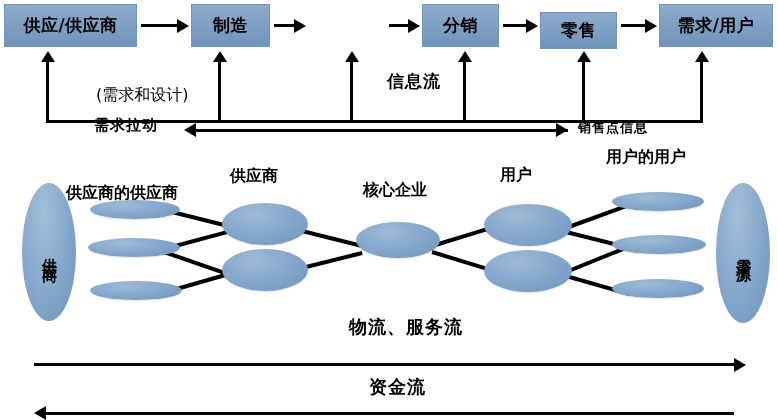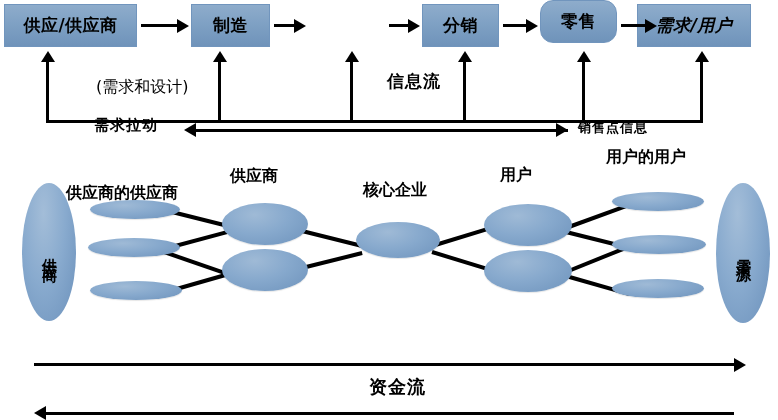--- a/index.html
+++ b/index.html
@@ -129,25 +129,25 @@
 
   <div class="proc-box" style="left:4px; top:4px; width:133px; height:43px; font-size:17px;">
     <span class="proc-label">供应/供应商</span>
   </div>
 
 
   <div class="proc-box" style="left:422px; top:4px; width:77px; height:43px; font-size:17px;align-items:center;">
     <span class="proc-label">分销</span>
   </div>
 
-  <div class="proc-box" style="left:540px; top:0; width:77px; height:43px; font-size:17px;border-radius:13px;">
+  <div class="proc-box" style="left:540px; top:12px; width:77px; height:37px; font-size:17px;">
     <span class="proc-label">零售</span>
   </div>
 
-  <div class="proc-box" style="left:637px; top:4px; width:114px; height:43px; font-size:17px;font-style:italic;">
+  <div class="proc-box" style="left:659px; top:4px; width:114px; height:43px; font-size:17px;">
     <span class="proc-label">需求/用户</span>
   </div>
 
   <div class="hline" style="left:141px; top:24px; width:36px;"></div>
   <div class="arrow-right" style="left:177px; top:18.5px;"></div>
 
   <div class="hline" style="left:274px; top:24px; width:20px;"></div>
   <div class="arrow-right" style="left:294px; top:18.5px;"></div>
 
   <div class="hline" style="left:389px; top:24px; width:19px;"></div>
@@ -172,21 +172,21 @@
   <div class="arrow-up" style="left:457.5px; top:51px;"></div>
 
   <div class="vline" style="left:582px; top:62px; height:60px;"></div>
   <div class="arrow-up" style="left:576.5px; top:51px;"></div>
 
   <div class="vline" style="left:700px; top:62px; height:60px;"></div>
   <div class="arrow-up" style="left:694.5px; top:51px;"></div>
 
   <div class="hline" style="left:46px; top:120px; width:657px;"></div>
 
-  <div class="lbl-thin" style="left:96px; top:79px; font-size:16px;">(需求和设计)</div>
+  <div class="lbl-thin" style="left:96px; top:87px; font-size:16px;">(需求和设计)</div>
 
   <div class="lbl" style="left:387px; top:73px; font-size:17px; letter-spacing:1px;">信息流</div>
 
   <div class="lbl" style="left:94px; top:118px; font-size:15px; letter-spacing:1px;">需求拉动</div>
   <div class="arrow-left" style="left:184px; top:123px;"></div>
   <div class="hline" style="left:196px; top:128.5px; width:372px;"></div>
   <div class="arrow-right" style="left:556px; top:123px;"></div>
 
   <div class="lbl" style="left:578px; top:121px; font-size:13px; letter-spacing:1px;">销售点信息</div>
 
@@ -236,20 +236,21 @@
   <div class="ell" style="left:484px; top:250px; width:88px; height:42px;"></div>
 
   <div class="ell" style="left:612px; top:192px; width:92px; height:19px;"></div>
   <div class="ell" style="left:612px; top:235px; width:94px; height:19px;"></div>
   <div class="ell" style="left:612px; top:279px; width:92px; height:19px;"></div>
 
   <div class="ell-text" style="left:716px; top:183px; width:54px; height:140px;">
     <span class="vert-text" style="font-size:15px;">需求源</span>
   </div>
 
+  <div class="lbl" style="left:349px; top:318px; font-size:18px; letter-spacing:1px;">物流、服务流</div>
 
   <div class="hline" style="left:34px; top:363px; width:700px;"></div>
   <div class="arrow-right" style="left:734px; top:357.5px;"></div>
 
   <div class="lbl" style="left:369px; top:378px; font-size:18px; letter-spacing:1px;">资金流</div>
 
   <div class="arrow-left" style="left:34px; top:406px;"></div>
   <div class="hline" style="left:46px; top:411.5px; width:688px;"></div>
 
 </div>

